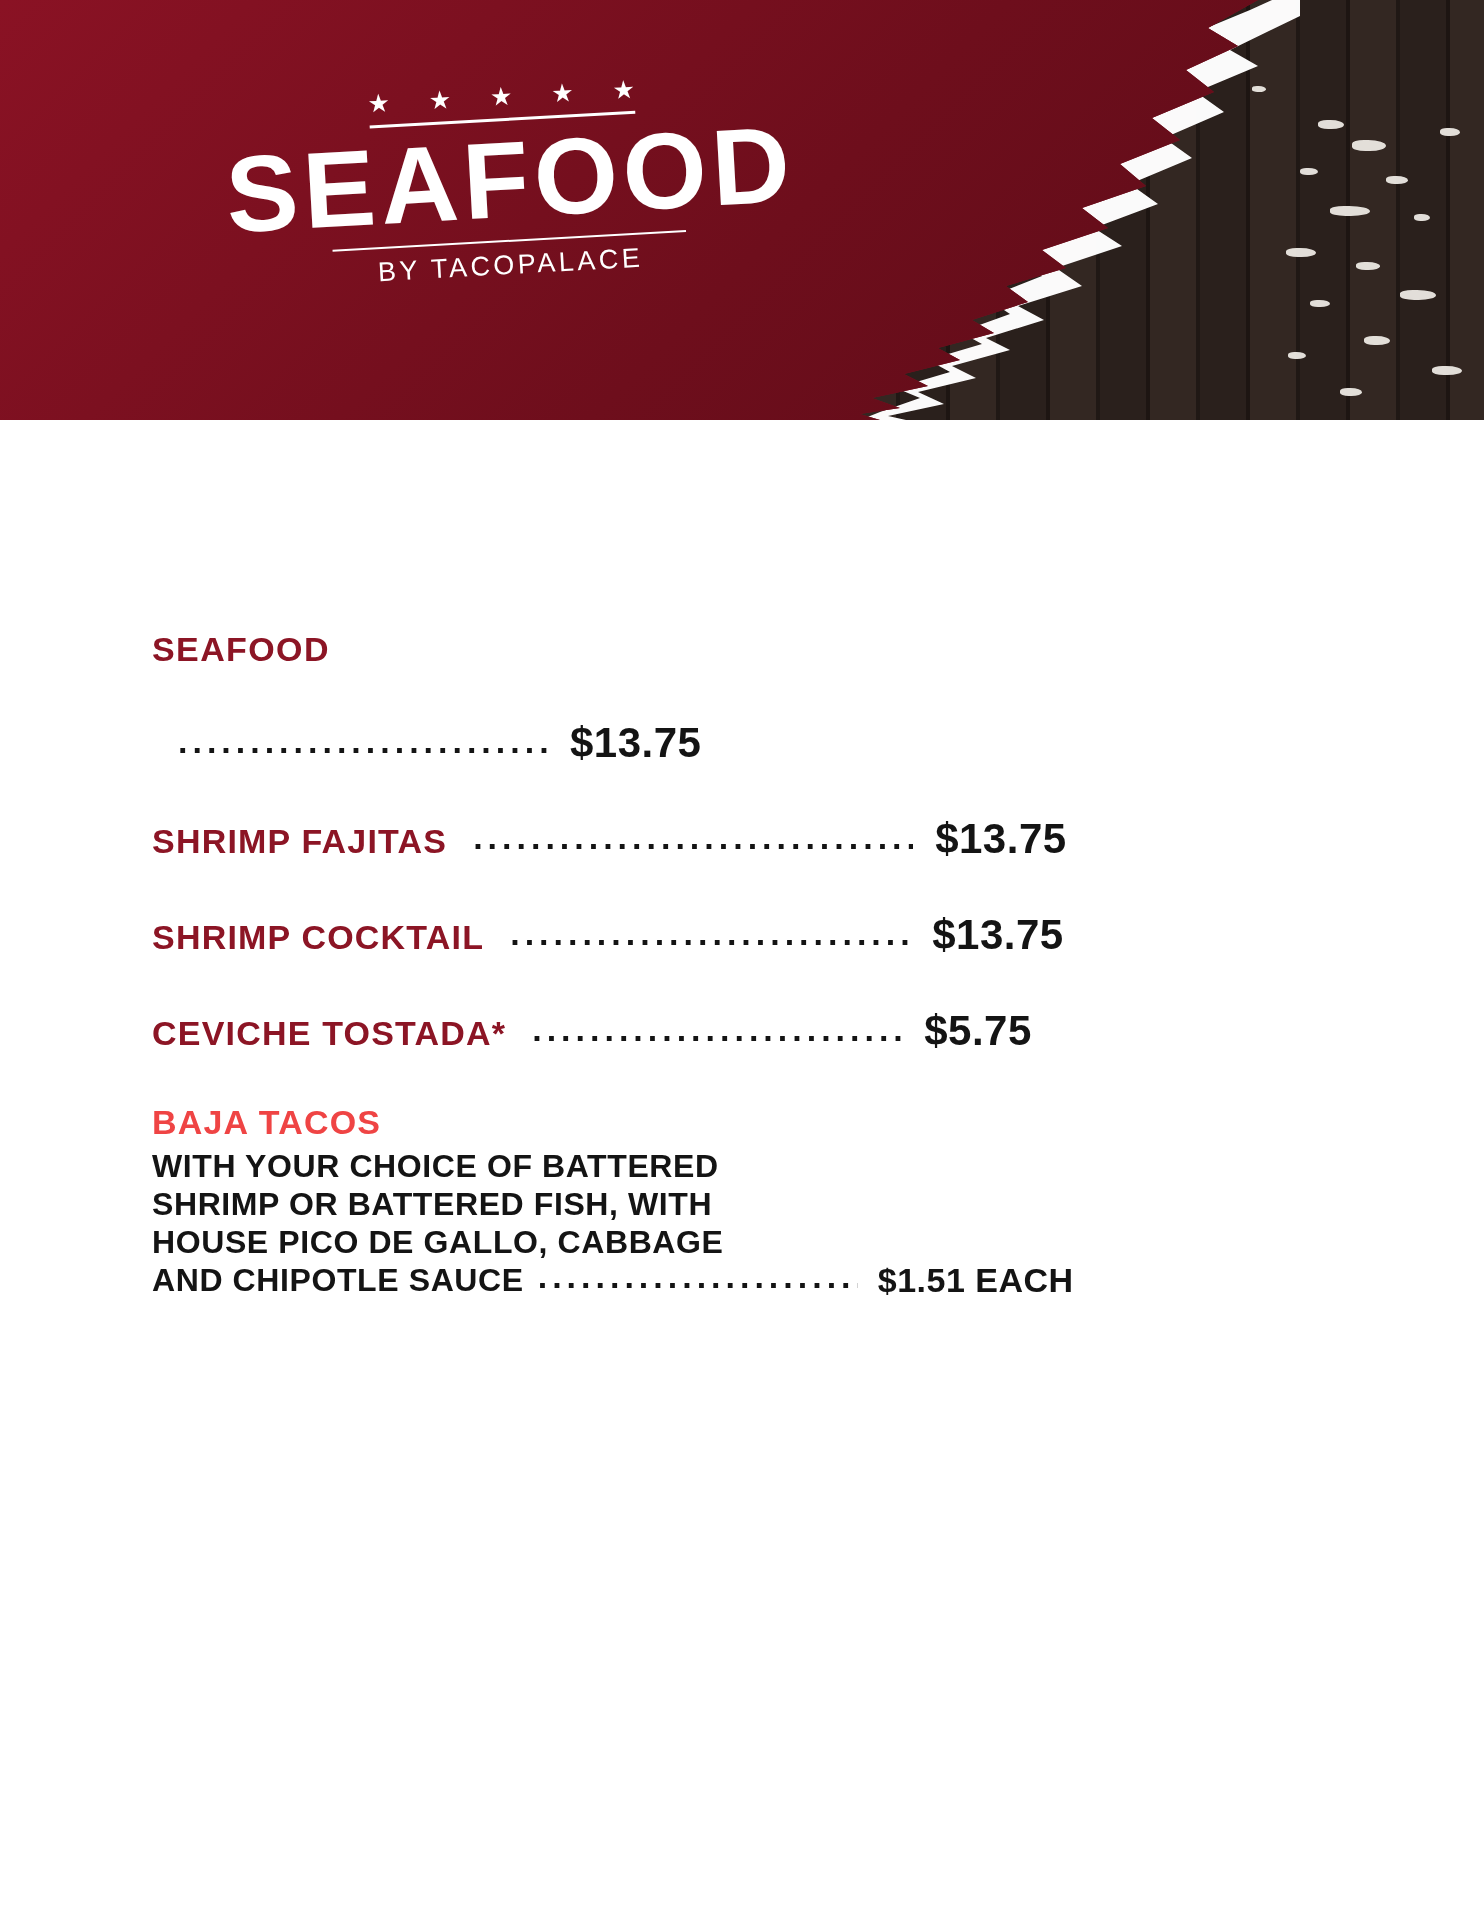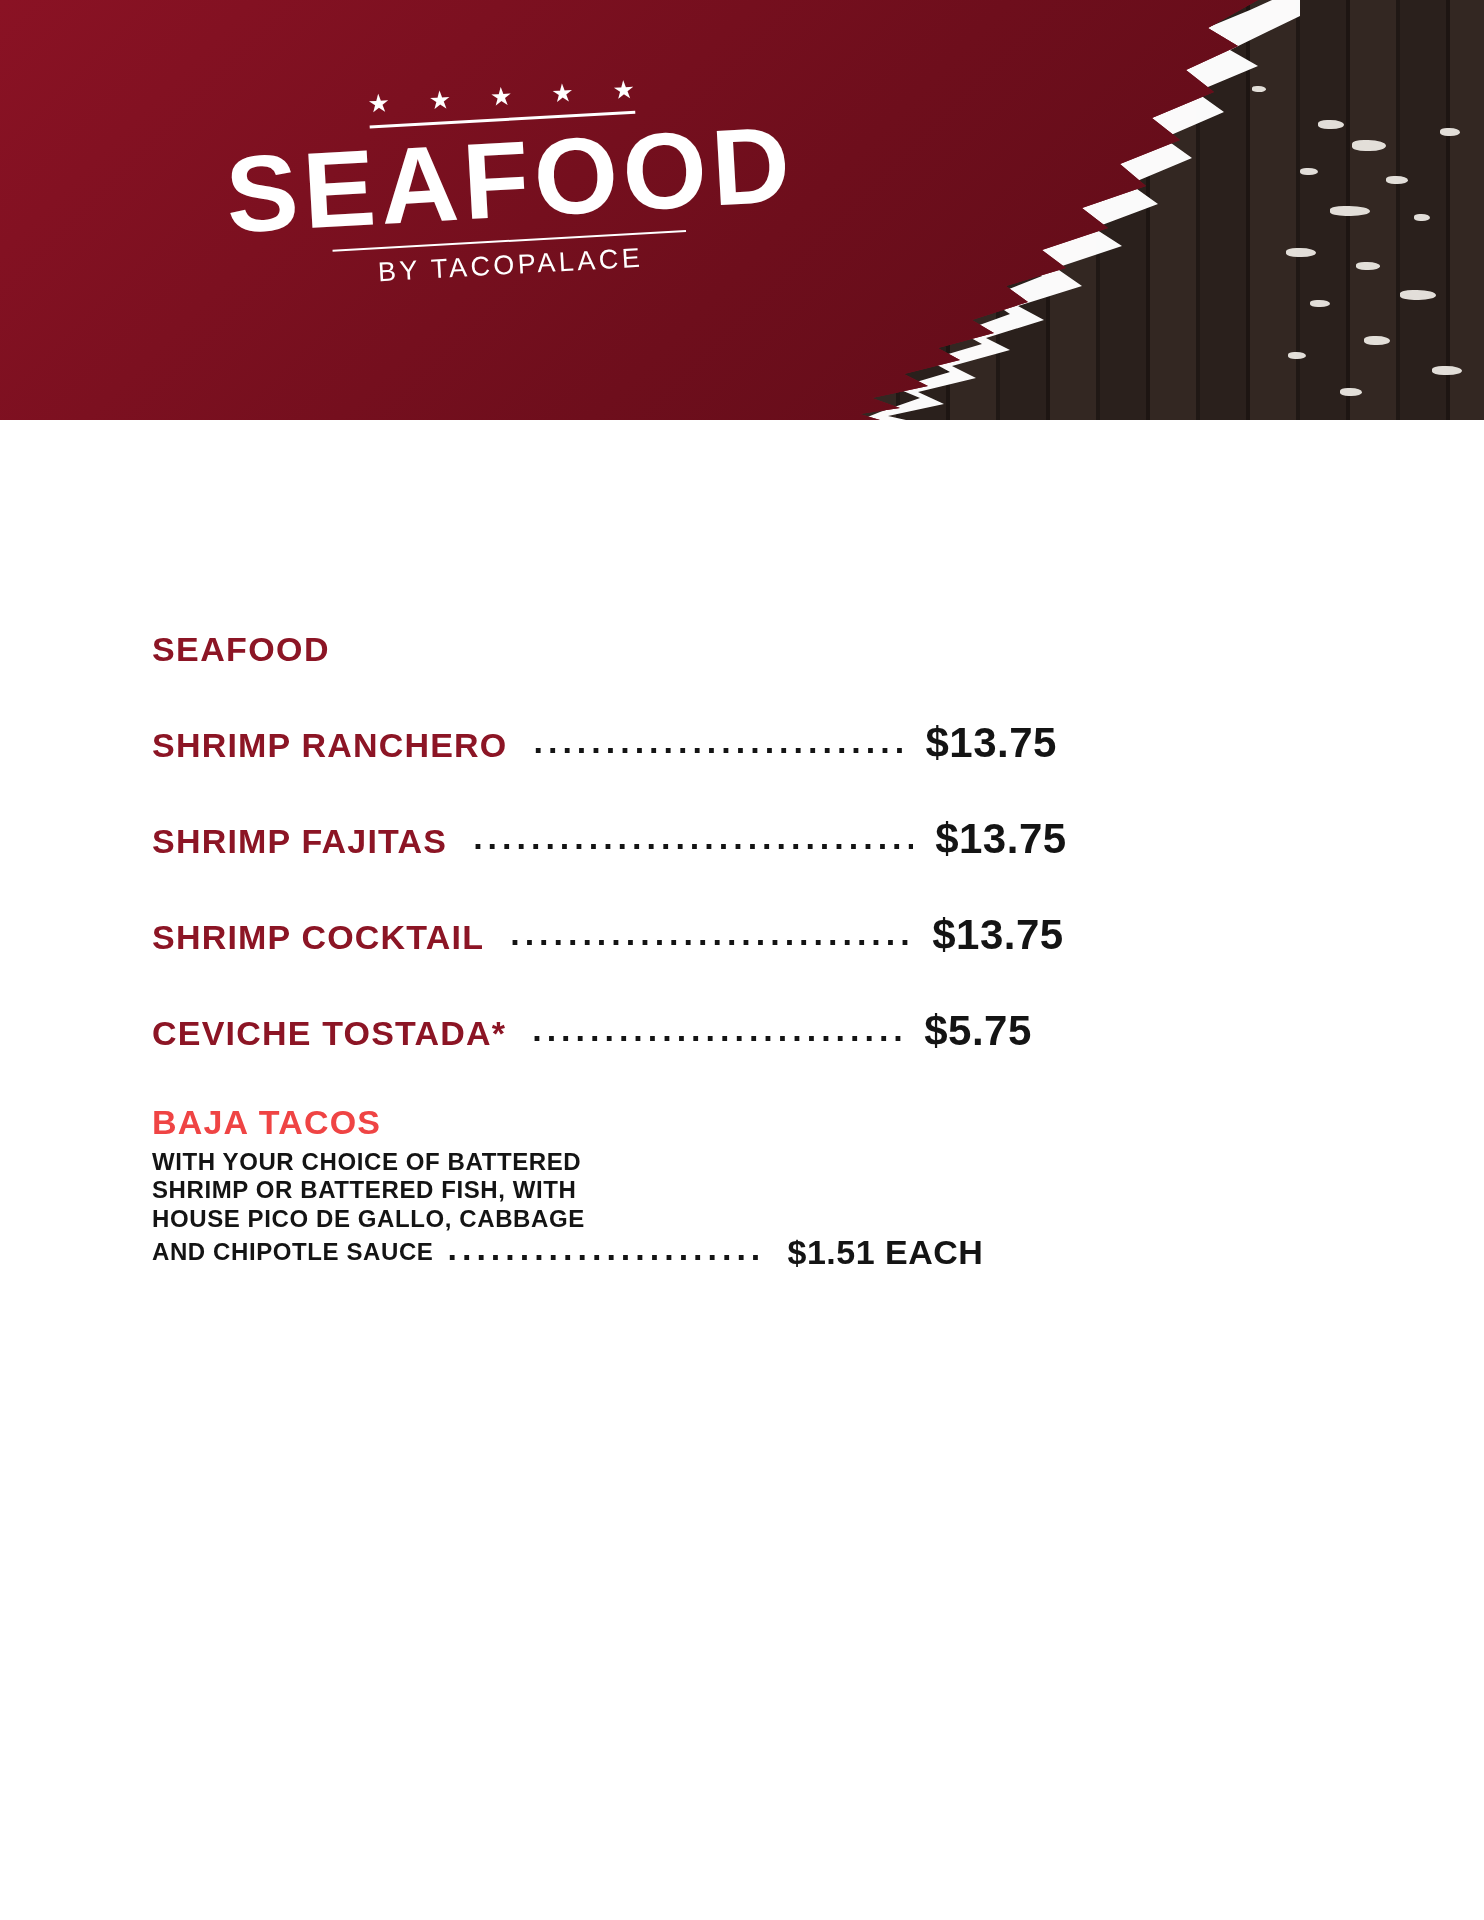--- a/index.html
+++ b/index.html
@@ -194,21 +194,21 @@
   }
   .baja-name {
     color: #ef4444;
     font-size: 34px;
     font-weight: 700;
     letter-spacing: 1.2px;
     margin-bottom: 6px;
   }
   .baja-desc-line {
     color: #141414;
-    font-size: 24px;
+    font-size: 32px;
     font-weight: 700;
     letter-spacing: .6px;
     line-height: 1.18;
     white-space: nowrap;
   }
   .baja-last {
     display: flex;
     align-items: center;
     white-space: nowrap;
   }
@@ -255,21 +255,20 @@
     <div class="rule-bottom"></div>
     <div class="brand-sub">BY TACOPALACE</div>
   </div>
 </div>
 
 <div class="menu">
 
   <div class="section-title">SEAFOOD</div>
 
   <div class="item-row">
-    <div class="item-name">SHRIMP RANCHERO</div>
     <div class="dots d-ranchero">......................................</div>
     <div class="item-price">$13.75</div>
   </div>
 
   <div class="item-row">
     <div class="item-name">SHRIMP FAJITAS</div>
     <div class="dots d-fajitas">......................................</div>
     <div class="item-price">$13.75</div>
   </div>
 

